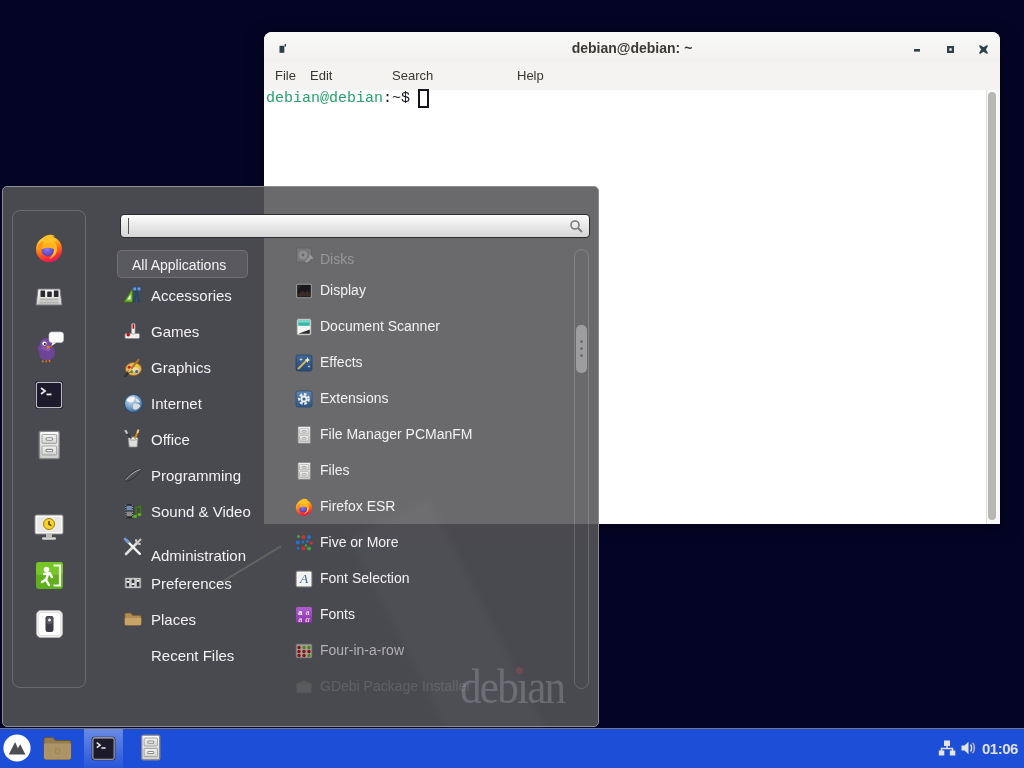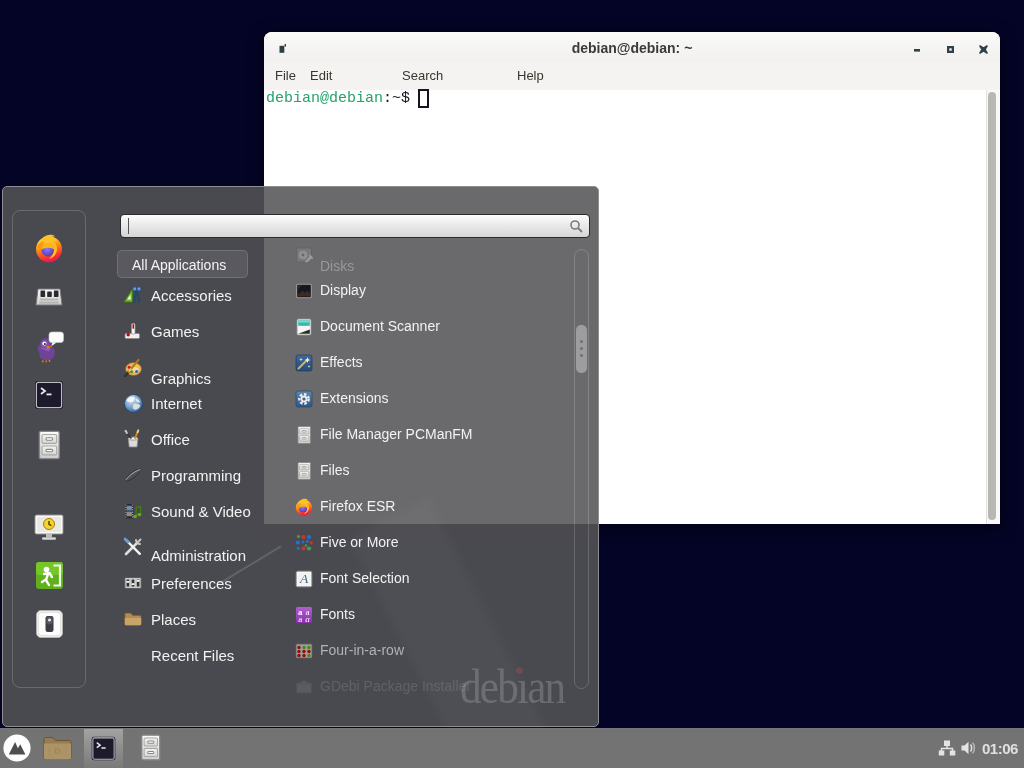--- a/index.html
+++ b/index.html
@@ -71,21 +71,21 @@
     </svg>
   <svg class="abs" style="left:714px;top:12px;" width="11" height="11" viewBox="0 0 11 11">
       <path d="M2 2 L5.5 4.1 L9 2 L6.9 5.5 L9 9 L5.5 6.9 L2 9 L4.1 5.5 Z" fill="#2f424b" stroke="#2f424b" stroke-width="1.6" stroke-linejoin="round"></path>
     </svg>
 
   <div class="abs" style="left:0;top:30px;width:736px;height:28px;background:#f4f3f1;"></div>
   <div class="abs" id="mbar" style="left:0px;top:36px;width:736px;height:20px;font-size:13px;color:#39362f;">
     <span class="abs" style="left:11px;">File</span>
     <span class="abs" style="left:46px;">Edit</span>
     <span class="abs" style="left:85px;margin-top:46px;">View</span>
-    <span class="abs" style="left:128px;margin-left:10px;">Search</span>
+    <span class="abs" style="left:128px;">Search</span>
     <span class="abs" style="left:186px;margin-top:44px;">Terminal</span>
     <span class="abs" style="left:253px;">Help</span>
   </div>
 
   <div class="abs" style="left:0;top:58px;width:736px;height:434px;background:#ffffff;"></div>
   <div class="abs" style="left:2px;top:57px;font-family:'Liberation Mono',monospace;font-size:15px;font-weight:normal;line-height:19px;white-space:pre;"><span style="color:#26a269;">debian@debian</span><span style="color:#171421;">:~$ </span></div>
   <div class="abs" style="left:154px;top:57px;width:11px;height:19px;border:2px solid #171421;"></div>
 
   <div class="abs" style="left:722px;top:58px;width:14px;height:434px;background:#f8f8f7;border-left:1px solid #e2e1df;"></div>
   <div class="abs" style="left:724px;top:60px;width:8px;height:428px;background:#b9b7b4;border-radius:4px;"></div>
@@ -181,21 +181,21 @@
       <ellipse cx="10.5" cy="12" rx="8" ry="6.5" fill="#e3b66e" stroke="#9c6505" stroke-width="0.8"></ellipse>
       <ellipse cx="12.5" cy="12.5" rx="3.2" ry="2.6" fill="#f3d8a5"></ellipse>
       <circle cx="6.2" cy="10.2" r="1.5" fill="#cc2000"></circle>
         <circle cx="8.6" cy="14.8" r="1.5" fill="#4e9a06"></circle>
       <circle cx="13.6" cy="14.6" r="1.5" fill="#3465a4"></circle>
         <circle cx="13.8" cy="9" r="1.5" fill="#edd400"></circle>
       <path d="M2.2 19 L6 14.5" stroke="#2e3436" stroke-width="2.6" stroke-linecap="round"></path>
       <path d="M5.5 15 L15.5 2.8" stroke="#b5782a" stroke-width="2" stroke-linecap="round"></path>
       <path d="M5.8 14.7 L8.3 11.7" stroke="#e9c27a" stroke-width="2"></path>
     </svg>
-    <div class="abs cl" style="left:148px;top:172px;margin-top:11px;">Graphics</div>
+    <div class="abs cl" style="left:148px;top:172px;">Graphics</div>
     <svg class="abs" style="left:120px;top:206px;" width="21" height="21" viewBox="0 0 21 21">
       <defs>
           <radialGradient id="glb" cx="38%" cy="30%" r="75%">
             <stop offset="0%" stop-color="#d7e4f2"></stop>
             <stop offset="55%" stop-color="#7aa2cc"></stop>
             <stop offset="100%" stop-color="#2f5e92"></stop>
           </radialGradient>
         </defs>
       <circle cx="10.5" cy="10.5" r="9" fill="url(#glb)" stroke="#21486f" stroke-width="0.8"></circle>
       <path d="M3.6 7.8 C5.2 4.3 8.8 3 11.6 4.2 C12.4 6 11.2 8.2 9 8.9 C7 9.5 4.8 9 3.6 7.8 Z" fill="#f4f4f1"></path>
@@ -262,21 +262,21 @@
     <div class="abs cl" style="left:148px;top:424px;">Places</div>
     <div class="abs cl" style="left:148px;top:460px;">Recent Files</div>
   </div>
   <div id="apps">
     <svg class="abs" style="left:291px;top:58px;opacity:0.42;" width="20" height="20" viewBox="0 0 20 20">
       <rect x="2.5" y="3" width="15" height="14" rx="2" fill="#8f8f8d" stroke="#55555a" stroke-width="0.8"></rect>
       <circle cx="9" cy="10" r="5" fill="#c6c6c4" stroke="#77777a" stroke-width="0.8"></circle>
       <circle cx="9" cy="10" r="1.4" fill="#66666a"></circle>
       <path d="M12.5 16.5 L17 12 M16 11 L18 13" stroke="#e2e2e0" stroke-width="2" stroke-linecap="round"></path>
     </svg>
-    <div class="abs al" style="left:317px;top:71px;color:#98989a;">Disks</div>
+    <div class="abs al" style="left:317px;top:64px;color:#98989a;">Disks</div>
     <svg class="abs" style="left:291px;top:94px;" width="20" height="20" viewBox="0 0 20 20">
       <rect x="2.2" y="2.7" width="15.6" height="14.6" rx="1.6" fill="#9e9e9c"></rect>
       <rect x="3.2" y="3.7" width="13.6" height="12.6" rx="0.8" fill="#17171d"></rect>
       <path d="M3.8 13.6 L8.5 9.8 L11 11.8 L13.6 9.8 L16.2 12.2 L16.2 15.6 L3.8 15.6 Z" fill="#3c2a26"></path>
       <path d="M3.8 4.3 L7.6 4.3 L3.8 8.1 Z" fill="#2e2e36"></path>
     </svg>
     <div class="abs al" style="left:317px;top:95px;">Display</div>
     <svg class="abs" style="left:291px;top:130px;" width="20" height="20" viewBox="0 0 20 20">
       <rect x="3" y="2" width="14" height="16" rx="1.6" fill="#f6f6f4" stroke="#909092" stroke-width="0.9"></rect>
       <rect x="4.2" y="3.2" width="11.6" height="5.6" fill="#35b9ab"></rect>
@@ -381,21 +381,21 @@
   </div>
 
   <div class="abs" style="left:571px;top:62px;width:15px;height:440px;border:1px solid rgba(255,255,255,0.17);border-radius:8px;"></div>
   <div class="abs" style="left:573px;top:138px;width:11px;height:48px;background:#9d9da0;border-radius:5px;">
     <div style="position:absolute;left:4px;top:15px;width:3px;height:3px;background:#6e6e71;border-radius:2px;"></div>
     <div style="position:absolute;left:4px;top:22px;width:3px;height:3px;background:#6e6e71;border-radius:2px;"></div>
     <div style="position:absolute;left:4px;top:29px;width:3px;height:3px;background:#6e6e71;border-radius:2px;"></div>
   </div>
 </div>
 
-<div class="abs" id="bar" style="left:0;top:728px;width:1024px;height:40px;background:#737373;border-top:1px solid #76767a;">
+<div class="abs" id="bar" style="left:0;top:728px;width:1024px;height:40px;background:#1d4ed8;border-top:1px solid #76767a;">
   <div class="abs" style="left:84px;top:0;width:39px;height:40px;background:linear-gradient(rgba(255,255,255,0.34),rgba(255,255,255,0.04));"></div>
   <div class="abs" style="left:982px;top:11px;font-size:15px;letter-spacing:-0.5px;font-weight:bold;color:#e0e0e0;">01:06</div>
   <div id="tray">
     <svg class="abs" style="left:3px;top:5px;" width="28" height="28" viewBox="0 0 28 28">
       <circle cx="14" cy="14" r="13.6" fill="#fdfdfd"></circle>
       <path d="M5.8 20.6 L12.1 8 L14.9 14.2 L17.2 10.2 L22.4 20.6 Z" fill="#4e4e52"></path>
     </svg>
     <svg class="abs" style="left:42px;top:6px;" width="31" height="27" viewBox="0 0 31 27">
       <path d="M2 4.5 C2 3.4 2.9 2.5 4 2.5 L11 2.5 L13.5 5.5 L27 5.5 C28.1 5.5 29 6.4 29 7.5 L29 22.5 C29 23.6 28.1 24.5 27 24.5 L4 24.5 C2.9 24.5 2 23.6 2 22.5 Z" fill="#977c52" stroke="#6b5630" stroke-width="1"></path>
       <path d="M2 8.5 L29 8.5 L29 22.5 C29 23.6 28.1 24.5 27 24.5 L4 24.5 C2.9 24.5 2 23.6 2 22.5 Z" fill="#ad9468"></path>

